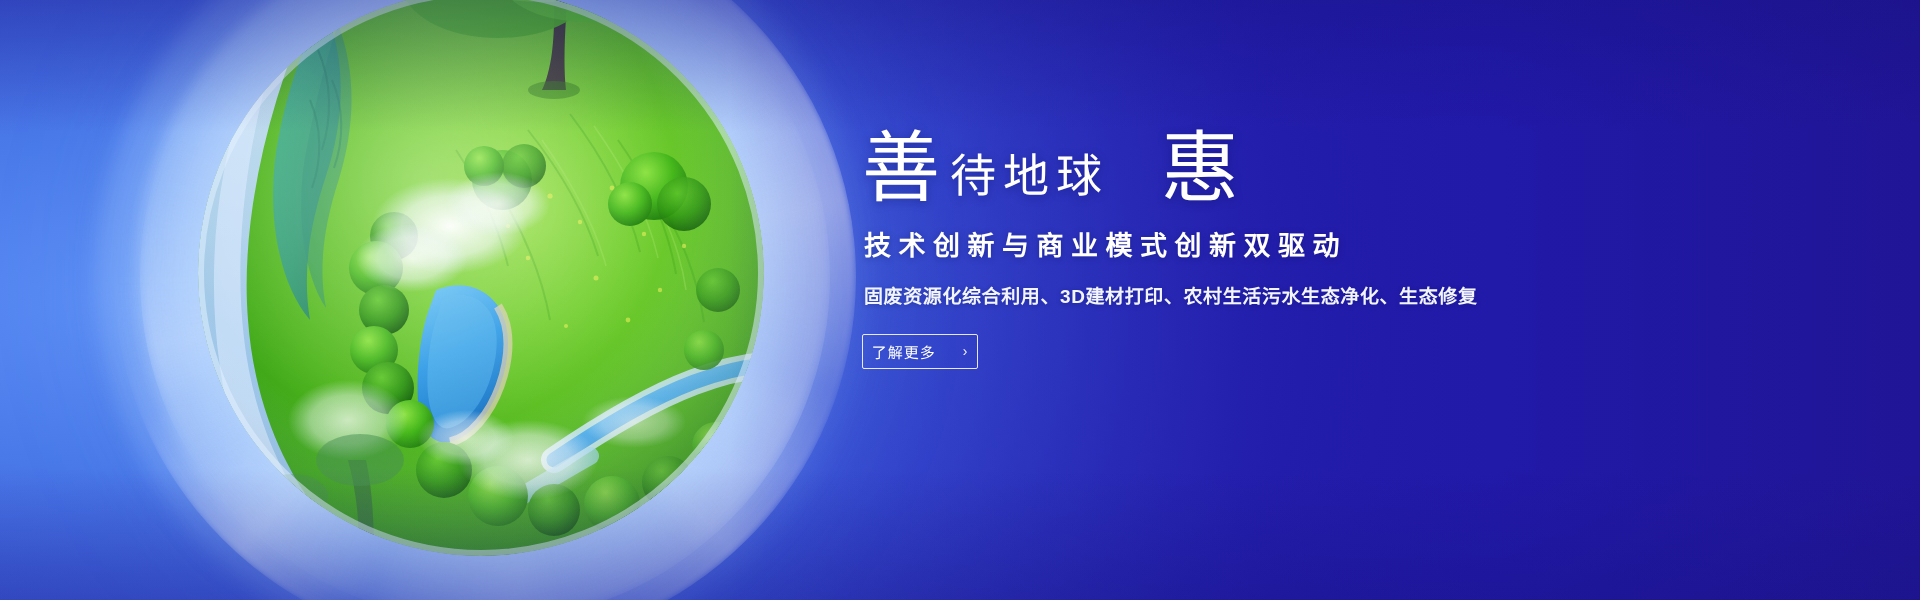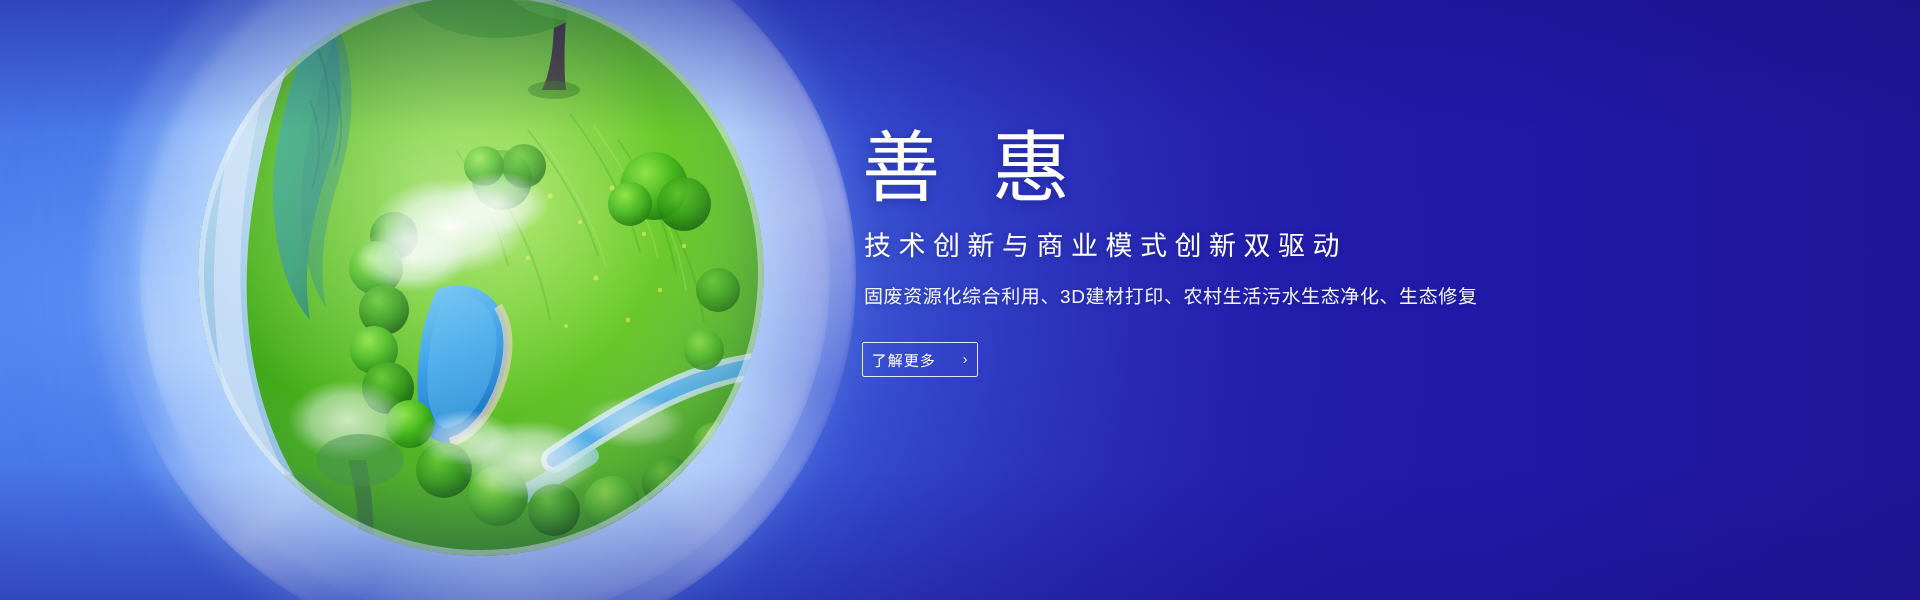--- a/index.html
+++ b/index.html
@@ -119,29 +119,29 @@
     font-family:"Liberation Serif","DejaVu Serif",serif;
     font-size:46px;font-weight:400;
     letter-spacing:7px;
     padding:0 0 6px 10px;
   }
   .hl-gap{display:inline-block;width:52px;}
 
   .subtitle{
     margin:18px 0 0 2px;
     font-size:27px;
-    font-weight:400;
+    font-weight:700;
     letter-spacing:7.5px;
     white-space:nowrap;
     text-shadow:0 1px 6px rgba(10,14,80,.34);
   }
   .desc{
-    margin:18px 0 8px 2px;
+    margin:18px 0 0 2px;
     font-size:19px;
-    font-weight:400;
+    font-weight:700;
     letter-spacing:.6px;
     white-space:nowrap;
     color:#f2f5ff;
     text-shadow:0 1px 5px rgba(10,14,80,.32);
   }
   .cta{
     display:inline-flex;align-items:center;justify-content:center;
     gap:27px;
     margin-top:26px;
     width:116px;height:35px;
@@ -339,20 +339,21 @@
 
   </div>
 
   <div class="deep-wash"></div>
   <div class="vignette"></div>
 
   <div class="copy">
 
     <h1 class="headline">
       <span class="hl-big">善</span>
+      <span class="hl-small">待地球</span>
       <span class="hl-gap"></span>
       <span class="hl-big">惠</span>
     </h1>
 
     <div class="subtitle">技术创新与商业模式创新双驱动</div>
 
     <div class="desc">固废资源化综合利用、3D建材打印、农村生活污水生态净化、生态修复</div>
 
     <button class="cta">
       <span>了解更多</span>

